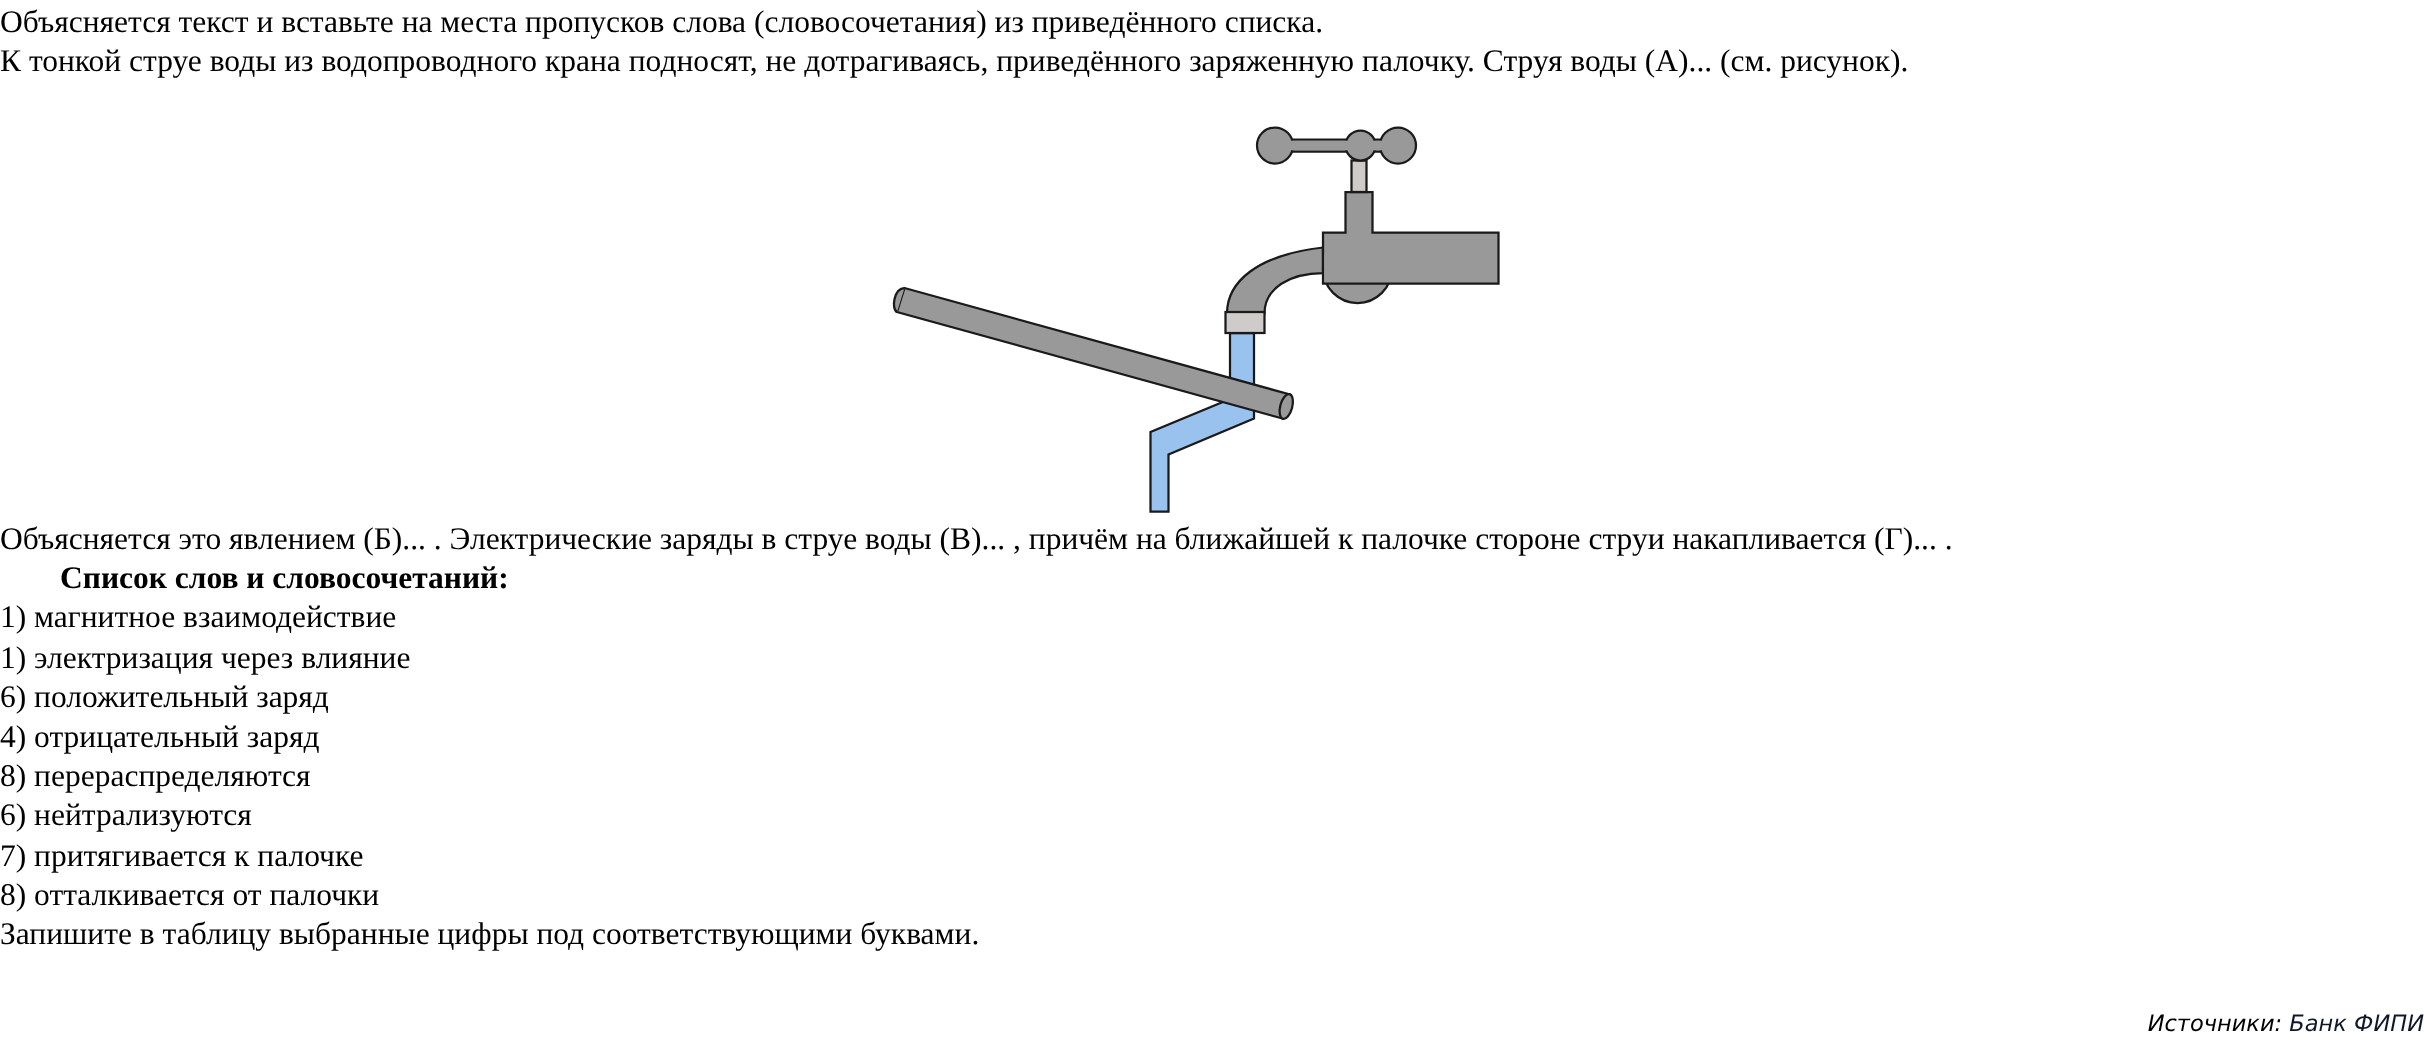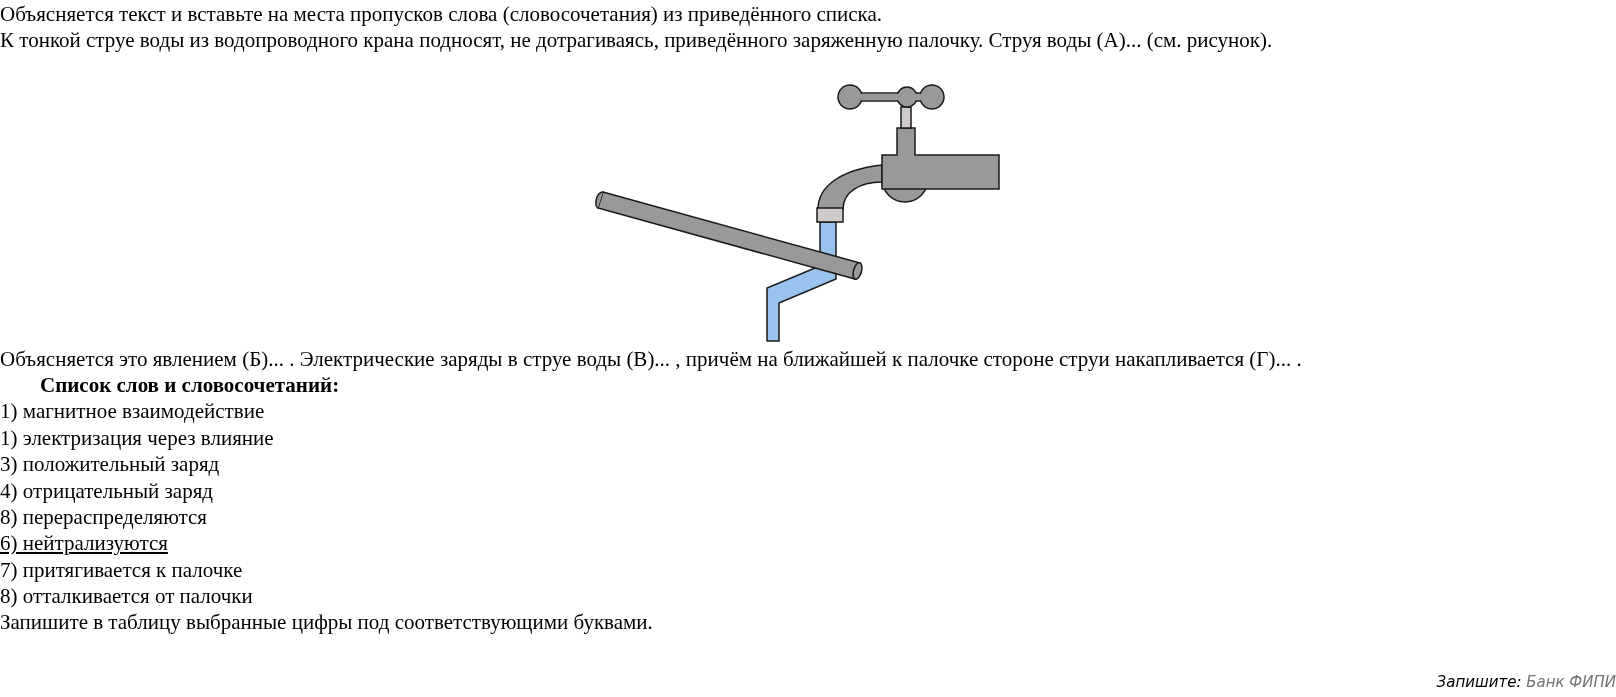--- a/index.html
+++ b/index.html
@@ -34,21 +34,21 @@
     position: absolute;
     right: 0;
     top: 672px;
     font-family: "DejaVu Sans", "Liberation Sans", sans-serif;
     font-style: italic;
     font-size: 15px;
     line-height: 20px;
     white-space: nowrap;
   }
   .source .label { color: #000000; }
-  .source .value { color: #737373; text-align: right; }
+  .source .value { color: #0f172a; text-align: right; }
 </style>
 </head>
 <body>
 
 <div class="line" style="top:1px;">Объясняется текст и вставьте на места пропусков слова (словосочетания) из приведённого списка.</div>
 <div class="line" style="top:27px;">К тонкой струе воды из водопроводного крана подносят, не дотрагиваясь, приведённого заряженную палочку. Струя воды (А)... (см. рисунок).</div>
 
 <div class="figure">
   <svg width="420" height="280" viewBox="590 70 420 280" xmlns="http://www.w3.org/2000/svg">
     <g stroke="#1a1a1a" stroke-width="1.5" stroke-linejoin="miter">
@@ -81,24 +81,24 @@
         <ellipse cx="857.5" cy="271" rx="4" ry="8.5" transform="rotate(15 857.5 271)" fill="#999999"></ellipse>
       </g>
     </g>
   </svg>
 </div>
 
 <div class="line" style="top:346px;">Объясняется это явлением (Б)... . Электрические заряды в струе воды (В)... , причём на ближайшей к палочке стороне струи накапливается (Г)... .</div>
 <div class="line bold" style="top:372px;">Список слов и словосочетаний:</div>
 <div class="line" style="top:398px;">1) магнитное взаимодействие</div>
 <div class="line" style="top:425px;">1) электризация через влияние</div>
-<div class="line" style="top:451px;">3) положительный заряд</div>
+<div class="line" style="top:451px;">6) положительный заряд</div>
 <div class="line" style="top:478px;">4) отрицательный заряд</div>
 <div class="line" style="top:504px;">8) перераспределяются</div>
-<div class="line" style="top:530px;text-decoration:underline;">6) нейтрализуются</div>
+<div class="line" style="top:530px;">6) нейтрализуются</div>
 <div class="line" style="top:557px;">7) притягивается к палочке</div>
 <div class="line" style="top:583px;">8) отталкивается от палочки</div>
 <div class="line" style="top:609px;">Запишите в таблицу выбранные цифры под соответствующими буквами.</div>
 
 <div class="source">
-  <span class="label">Запишите:</span>
+  <span class="label">Источники:</span>
   <span class="value">Банк ФИПИ</span>
 </div>
 
 </body></html>

